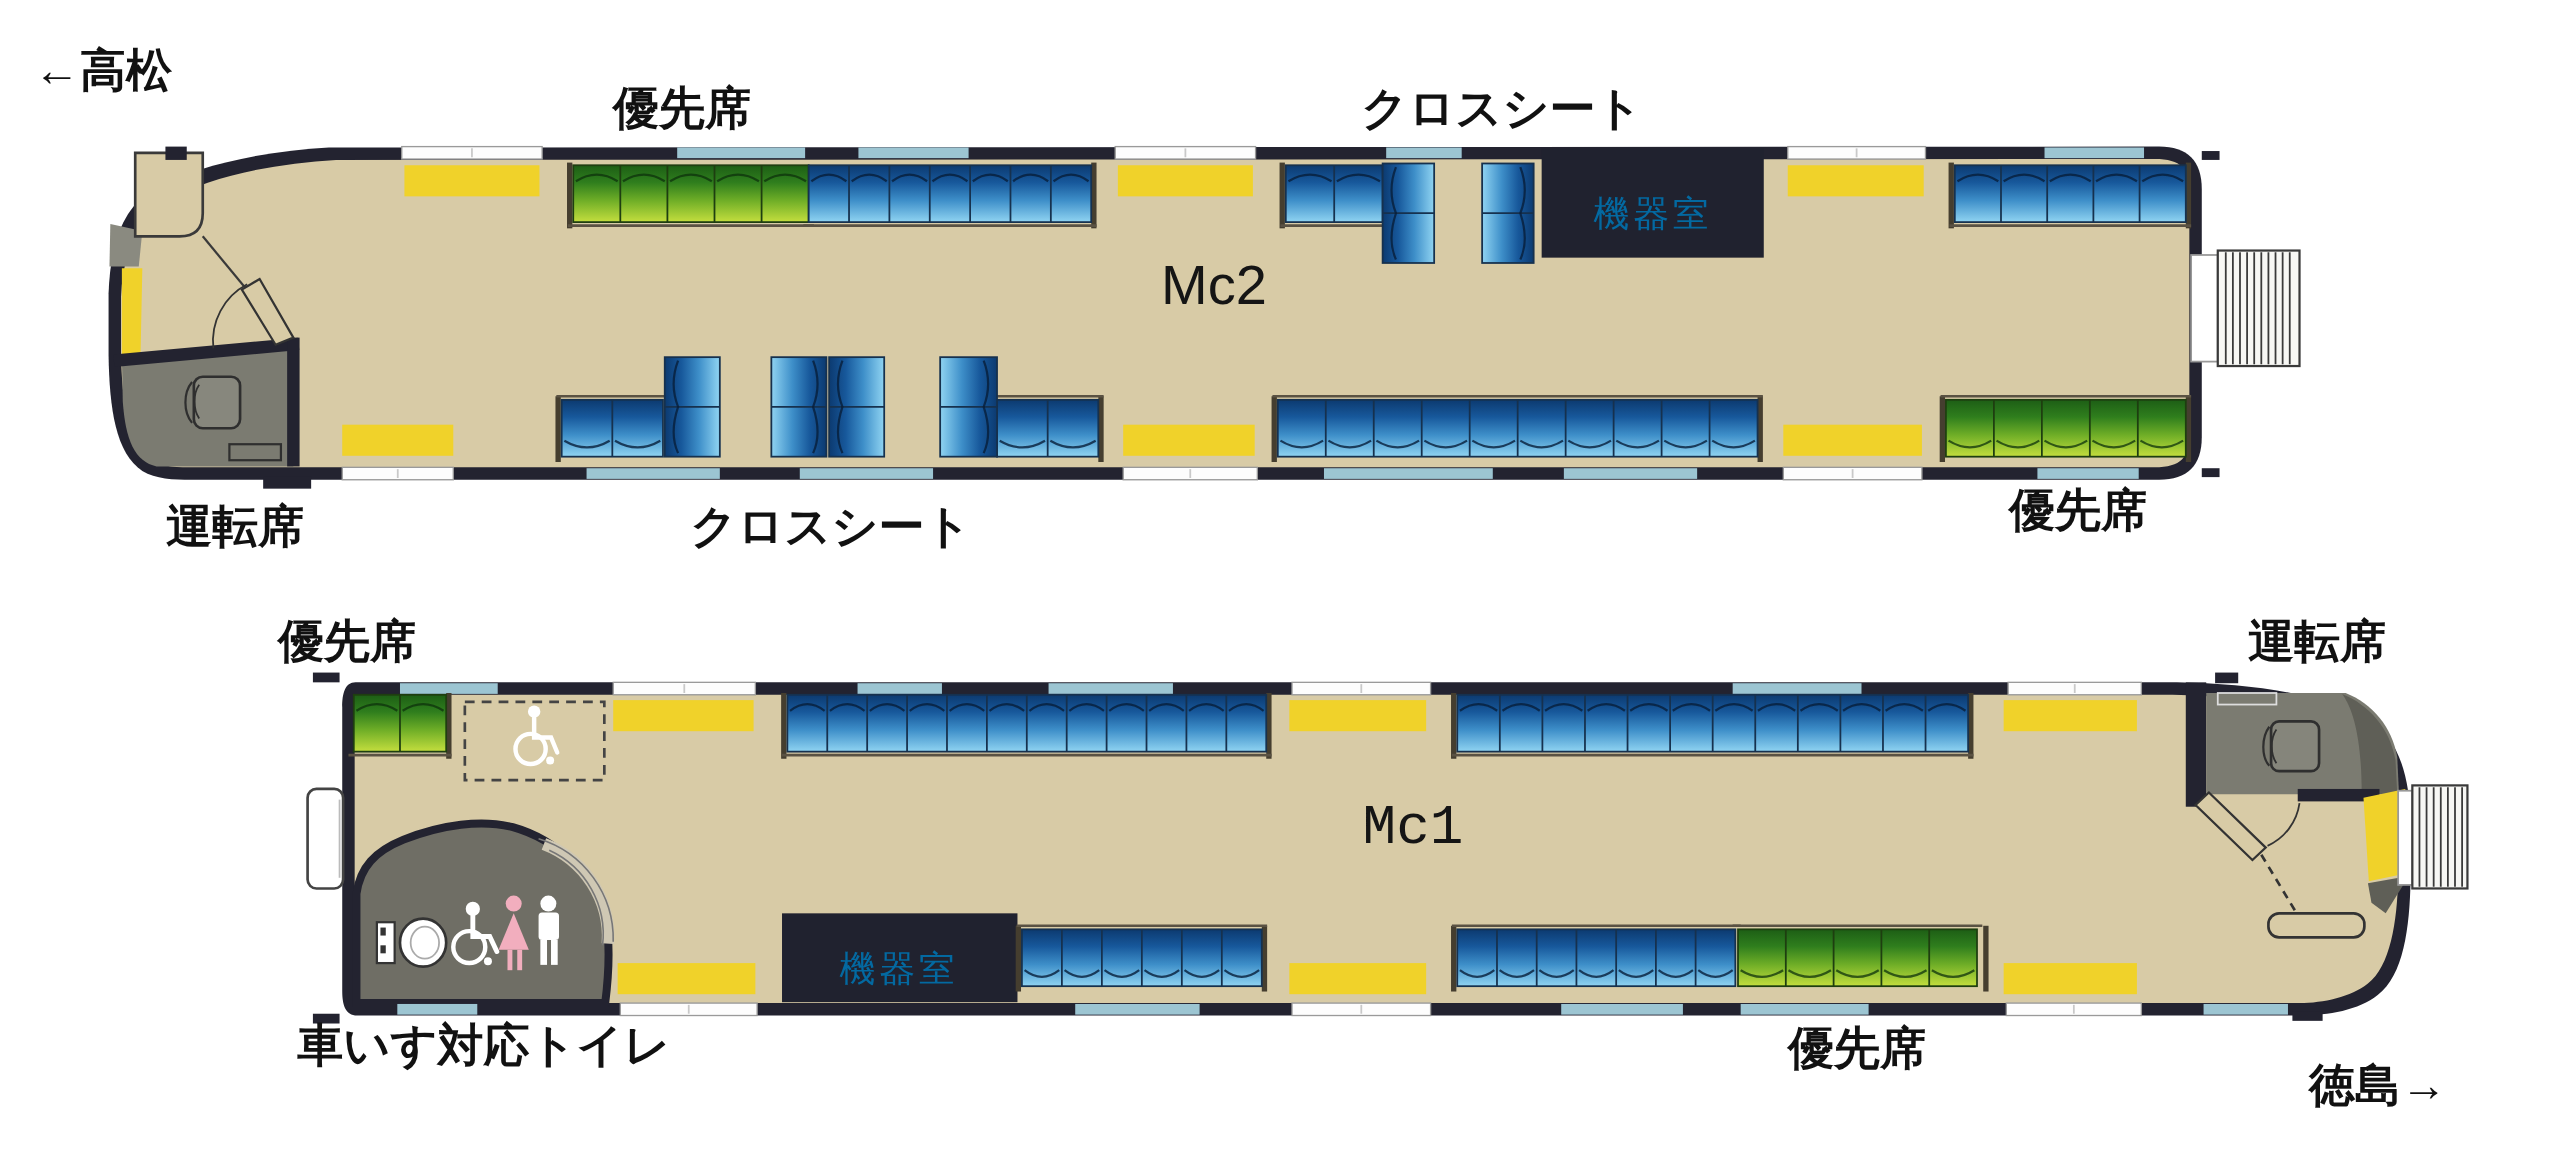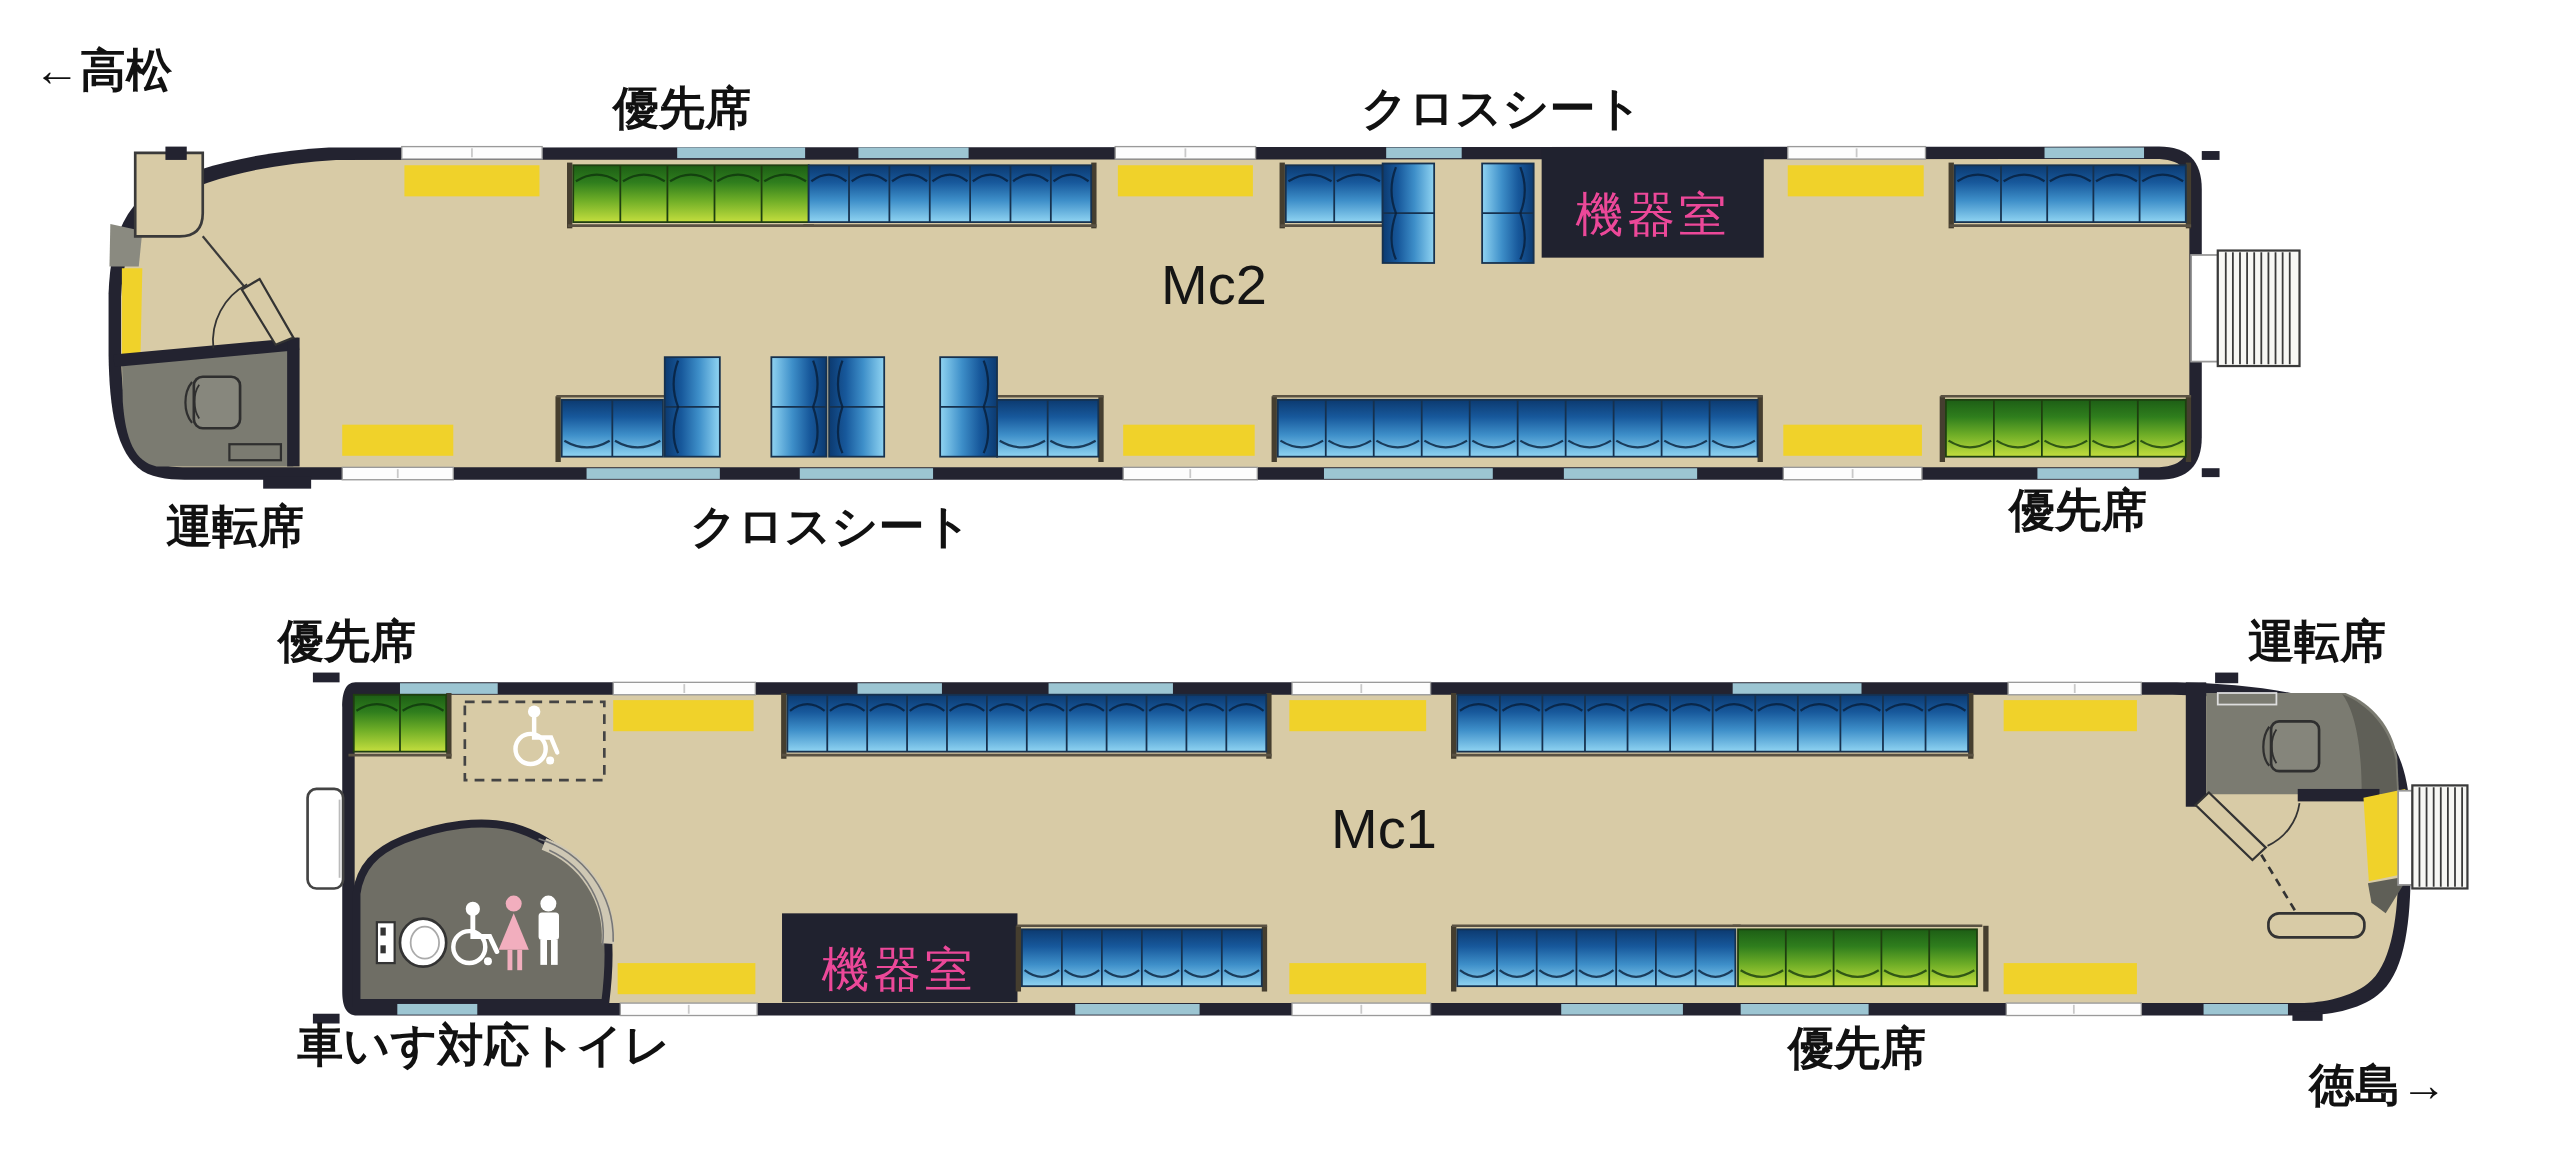--- a/index.html
+++ b/index.html
@@ -4,22 +4,22 @@
 <style>
   html,body{margin:0;padding:0;background:#ffffff;}
   #stage{position:relative;width:2576px;height:1155px;background:#fff;overflow:hidden;
          font-family:"Liberation Sans",sans-serif;}
   #artwork{position:absolute;left:0;top:0;}
   .lbl{position:absolute;font-weight:bold;font-size:46px;line-height:1.05;color:#111;
        white-space:nowrap;}
   .c{transform:translateX(-50%);font-family:Liberation Serif, serif;}
   .car-id{position:absolute;font-weight:400;font-size:56px;color:#151515;
           transform:translateX(-50%);white-space:nowrap;}
-  .room-lbl{position:absolute;font-weight:400;font-size:48px;color:#ec4899;
-            letter-spacing:3.6px;transform:translateX(-50%);white-space:nowrap;}
+  .room-lbl{position:absolute;font-weight:400;font-size:36px;color:#0369a1;
+            letter-spacing:3.6px;transform:translateX(-50%);white-space:nowrap;margin-top:7px;}
 </style>
 </head>
 <body>
 
 <div id="stage">
 
   <svg id="artwork" width="2576" height="1155" viewBox="0 0 2899 1300">
     <defs>
       <linearGradient id="gv-blue" x1="0" y1="0" x2="0" y2="1">
         <stop offset="0" stop-color="#0c3a70"></stop>
@@ -486,18 +486,18 @@
   <div class="lbl c" style="left:235px;top:503px;">運転席</div>
   <div class="lbl c" style="left:831px;top:503px;">クロスシート</div>
   <div class="lbl c" style="left:2078px;top:487px;">優先席</div>
   <div class="lbl c" style="left:347px;top:618px;">優先席</div>
   <div class="lbl c" style="left:2317px;top:618px;">運転席</div>
   <div class="lbl c" style="left:484px;top:1022px;">車いす対応トイレ</div>
   <div class="lbl c" style="left:1857px;top:1025px;">優先席</div>
   <div class="lbl" style="left:2309px;top:1061px;">徳島→</div>
 
   <div class="car-id" style="left:1214px;top:252px;">Mc2</div>
-  <div class="car-id" style="left:1384px;top:796px;">Mc1</div>
+  <div class="car-id" style="left:1413px;top:796px;font-family:Liberation Mono, monospace;">Mc1</div>
 
   <div class="room-lbl" style="left:1653px;top:183px;">機器室</div>
   <div class="room-lbl" style="left:899px;top:938px;">機器室</div>
 </div>
 
 
 </body></html>

